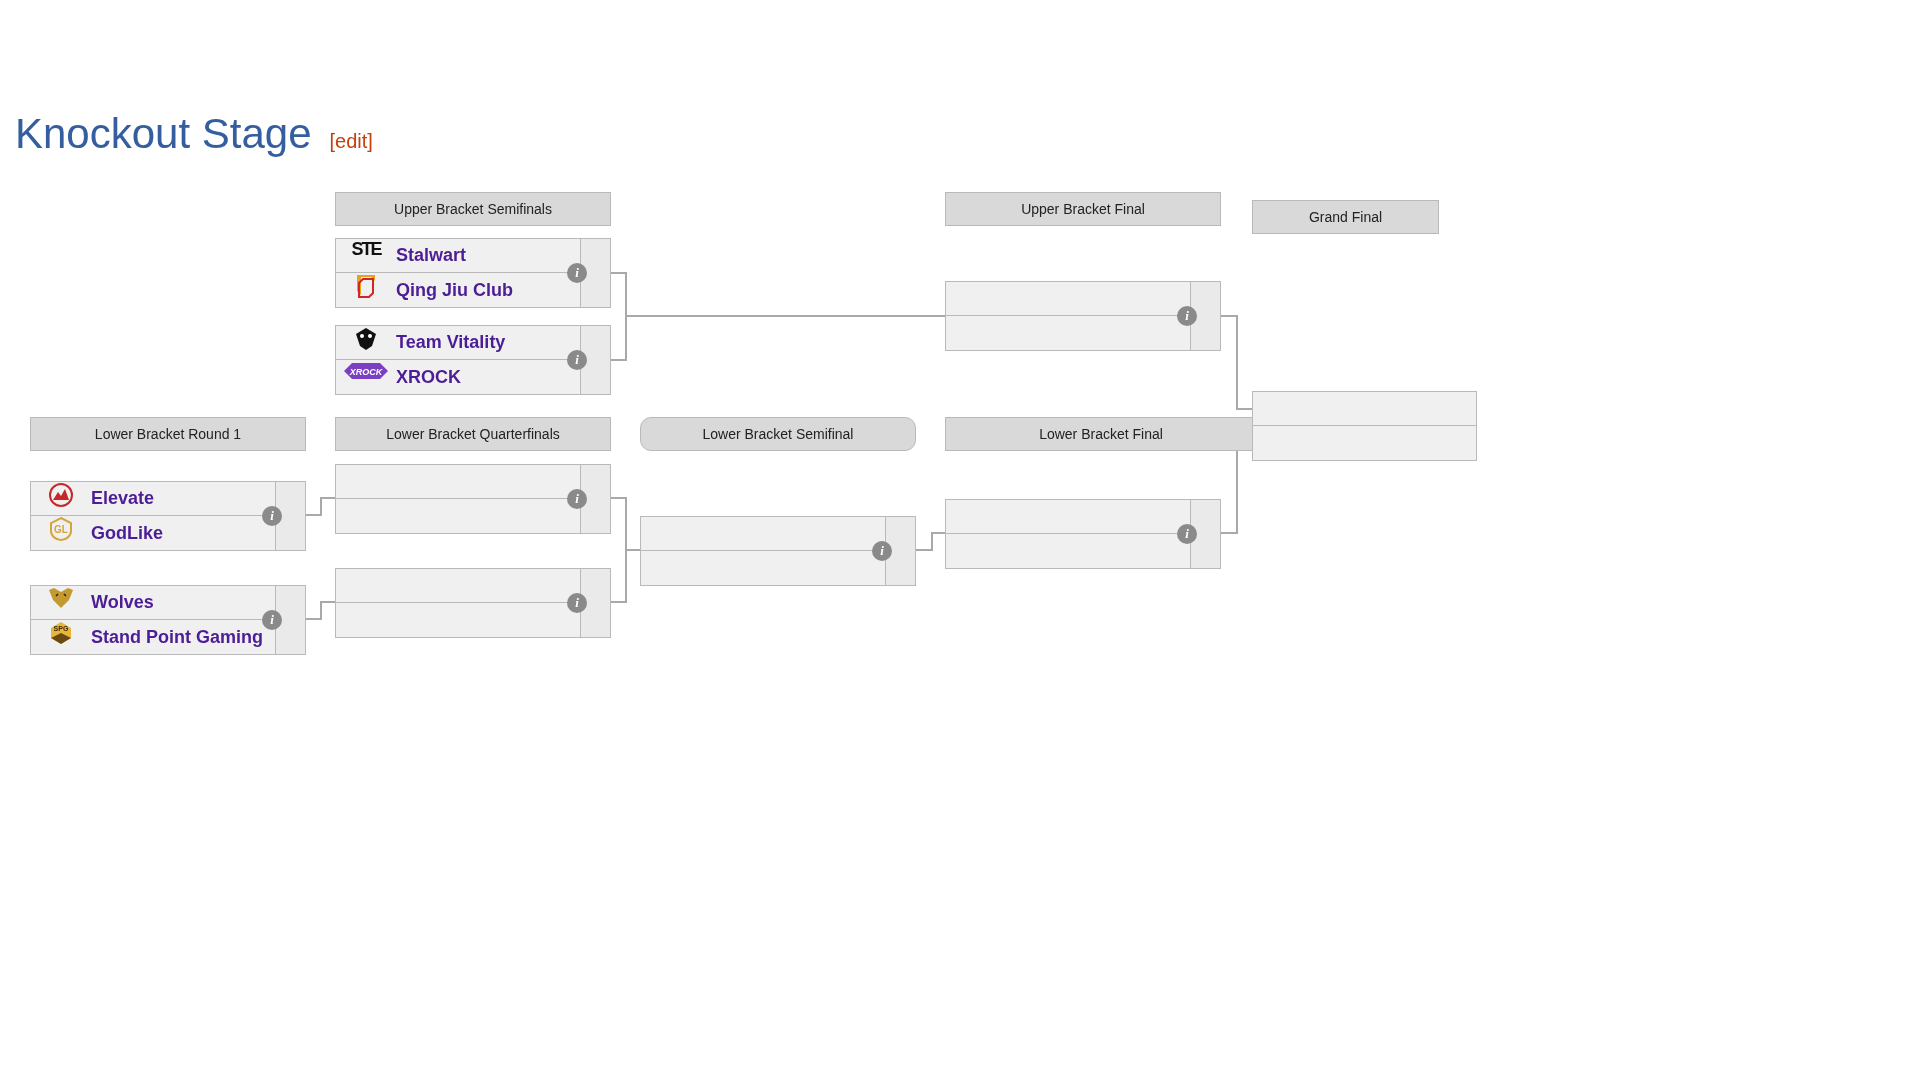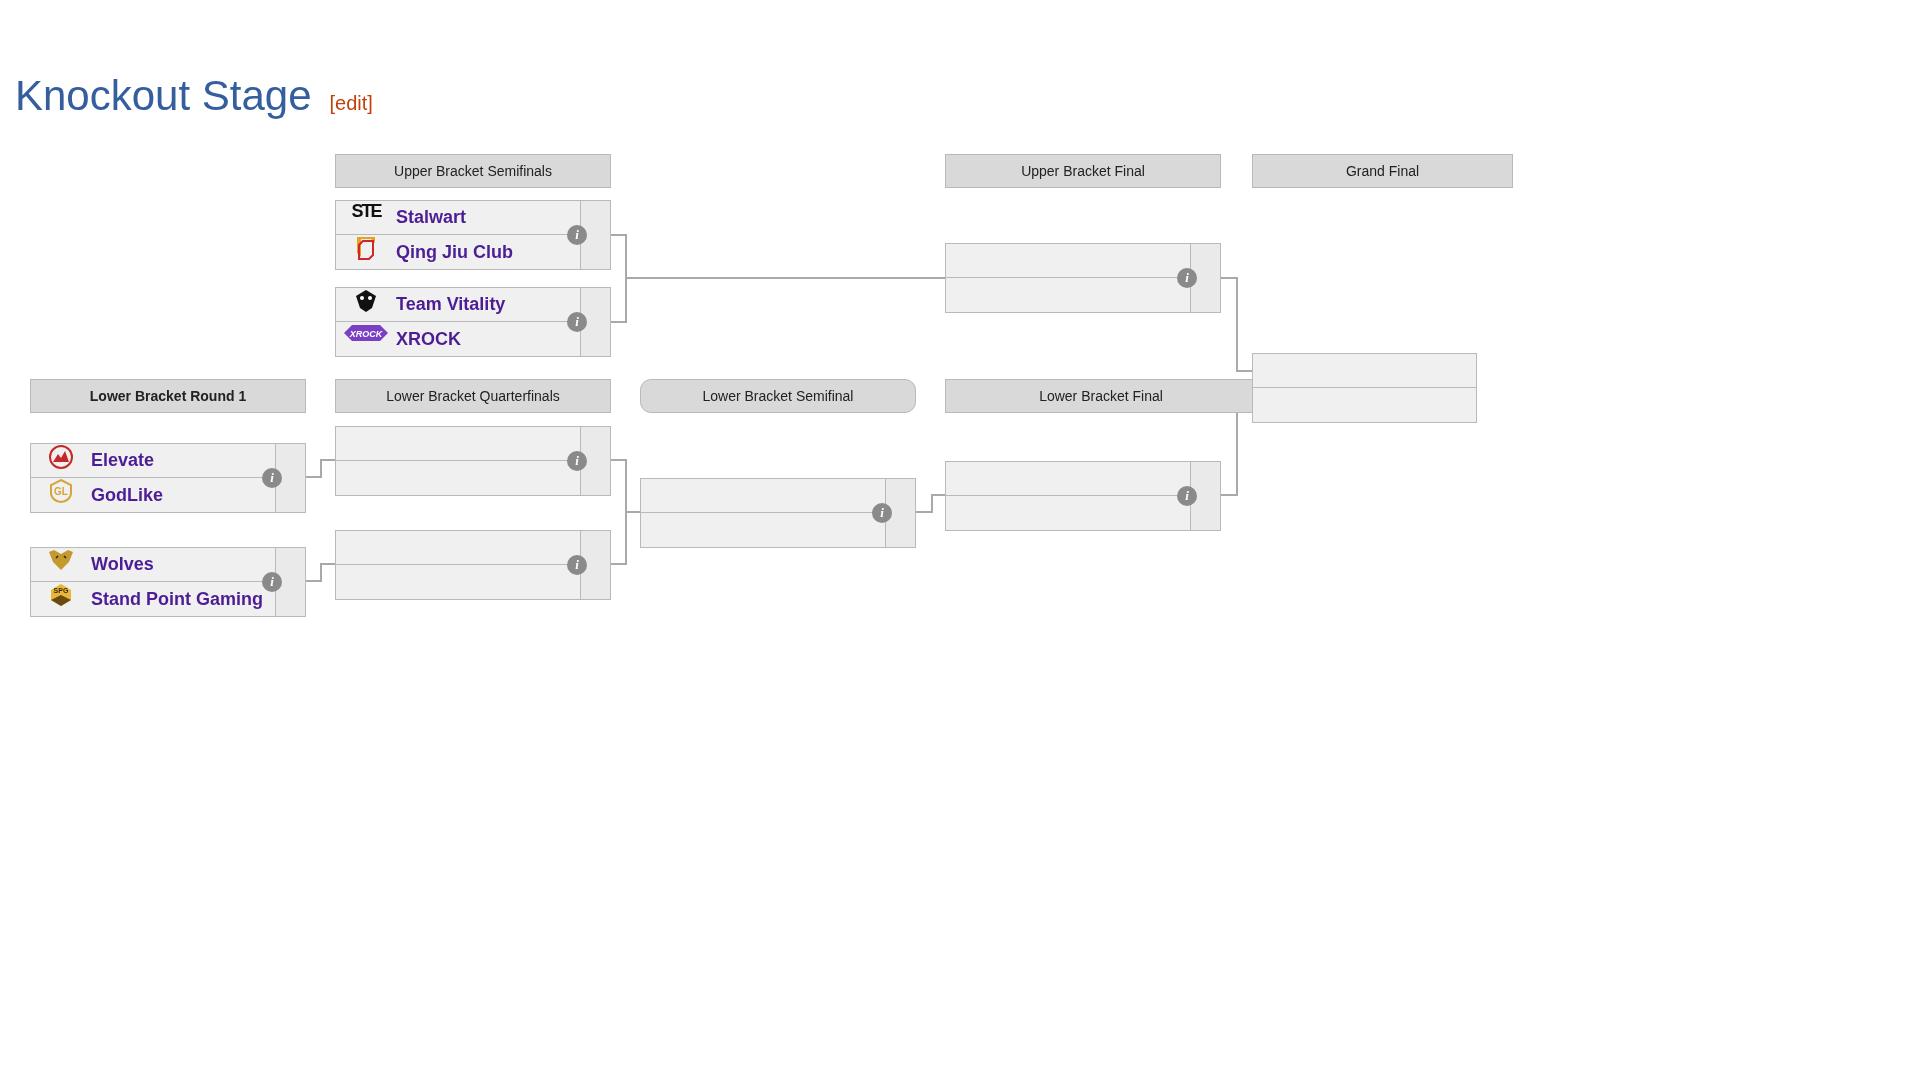--- a/index.html
+++ b/index.html
@@ -4,21 +4,21 @@
 <style>
 * { box-sizing: border-box; margin: 0; padding: 0; }
 body {
   font-family: Arial, Helvetica, sans-serif;
   background: #fff;
   width: 1920px;
   height: 1080px;
   overflow: hidden;
 }
 .page {
-  padding: 72px 0 0 15px;
+  padding: 110px 0 0 15px;
   position: relative;
 }
 .title-heading {
   display: flex;
   align-items: baseline;
   gap: 18px;
   margin-bottom: 34px;
 }
 .title-heading h2 {
   font-size: 42px;
@@ -137,22 +137,22 @@
 
       <path d="M595 410 L611 410 L611 358"></path>
 
       <path d="M901 358 L917 358 L917 341 L930 341"></path>
 
       <path d="M1206 341 L1222 341 L1222 251 L1237 251"></path>
     </svg>
 
     <div class="round-header" style="left:320px; top:0; width:276px;">Upper Bracket Semifinals</div>
     <div class="round-header" style="left:930px; top:0; width:276px;">Upper Bracket Final</div>
-    <div class="round-header" style="left:1237px; top:0; width:261px;">Grand Final</div>
-    <div class="round-header" style="left:15px; top:225px; width:276px;font-weight:bold;">Lower Bracket Round 1</div>
+    <div class="round-header" style="left:1237px; top:8px; width:187px;">Grand Final</div>
+    <div class="round-header" style="left:15px; top:225px; width:276px;">Lower Bracket Round 1</div>
     <div class="round-header" style="left:320px; top:225px; width:276px;">Lower Bracket Quarterfinals</div>
     <div class="round-header" style="left:625px; top:225px; width:276px;border-radius:11px;">Lower Bracket Semifinal</div>
     <div class="round-header" style="left:930px; top:225px; width:312px;">Lower Bracket Final</div>
 
     <div class="match" style="left:320px; top:46px;">
       <div class="slot">
         <div class="icon">
             <span class="logo-ste">STE</span>
           </div>
         <div class="name">Stalwart</div>

